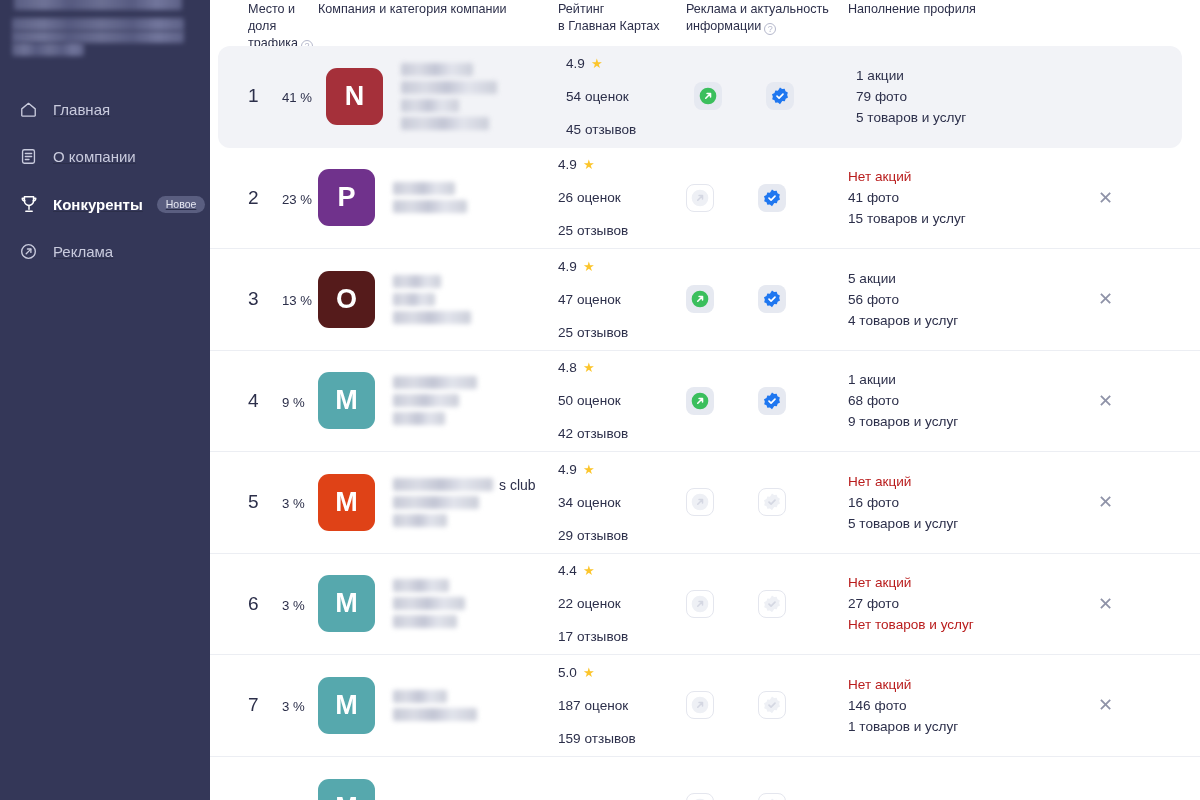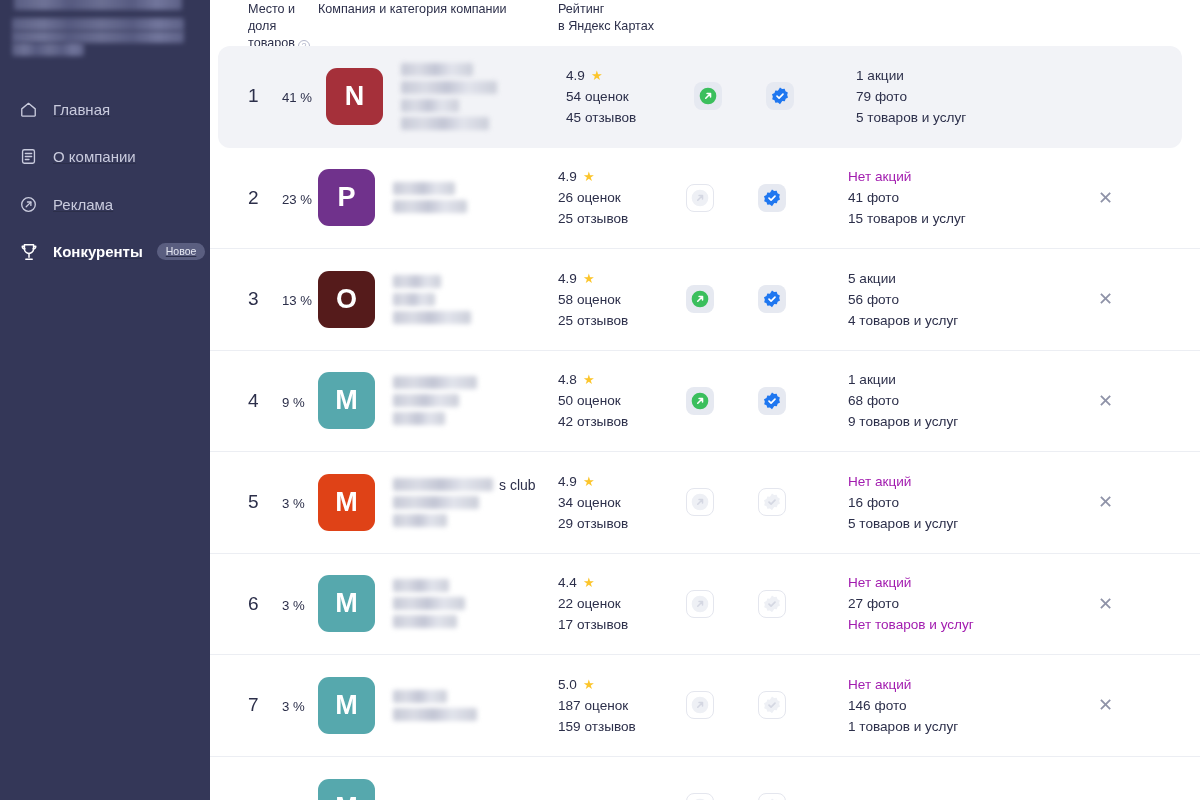--- a/index.html
+++ b/index.html
@@ -115,34 +115,34 @@
     display: flex; align-items: center; justify-content: center;
   }
   .namestack { display: flex; flex-direction: column; gap: 5px; position: relative; }
   .nblur {
     height: 13px; border-radius: 2px;
     background: linear-gradient(90deg,#c6c9d6 0%, #dadce5 25%, #c2c5d4 48%, #e2e4ec 70%, #cbced9 100%);
     filter: blur(2.6px);
   }
   .suffix { font-size: 14px; color: #2c2f4a; position: absolute; white-space: nowrap; }
 
-  .rate-wrap { display: flex; flex-direction: column; gap: 6px; font-size: 13.6px; color: #2c2f4a; }
+  .rate-wrap { display: flex; flex-direction: column; gap: 18px; font-size: 13.6px; color: #2c2f4a; }
   .rate-top { display: flex; align-items: center; gap: 6px; }
   .star { color: #fcc52b; font-size: 13px; line-height: 1; }
 
   .ads-wrap { display: flex; align-items: center; gap: 44px; }
   .badge-box {
     width: 28px; height: 28px; border-radius: 8px;
     display: flex; align-items: center; justify-content: center;
   }
   .badge-box.on { background: #e6e9f1; }
   .badge-box.off { background: #ffffff; border: 1px solid #e4e6ee; }
 
   .prof-wrap { display: flex; flex-direction: column; gap: 6px; font-size: 13.6px; color: #2c2f4a; }
-  .muted { color: #a21caf; }
+  .muted { color: #b91c1c; }
 
   .close-x {
     font-size: 18px; color: #8f93a8; cursor: pointer;
     line-height: 1; user-select: none;
   }
 </style>
 </head>
 <body>
 
 <div class="app">
@@ -169,66 +169,73 @@
       <div class="nav-item">
         <span class="nav-ico">
           <svg width="19" height="19" viewBox="0 0 24 24" fill="none" stroke="#c9cbdd" stroke-width="1.7" stroke-linecap="round" stroke-linejoin="round">
             <rect x="4.5" y="3.5" width="15" height="17" rx="2.2"></rect>
             <line x1="8" y1="8.2" x2="16" y2="8.2"></line>
             <line x1="8" y1="12" x2="16" y2="12"></line>
             <line x1="8" y1="15.8" x2="12.6" y2="15.8"></line>
           </svg>
         </span>
         <span>О компании</span>
-      </div>
-
-      <div class="nav-item">
-        <span class="nav-ico">
-          <svg width="19" height="19" viewBox="0 0 24 24" fill="none" stroke="#c9cbdd" stroke-width="1.7" stroke-linecap="round" stroke-linejoin="round">
-            <circle cx="12" cy="12" r="8.6"></circle>
-            <path d="M9.1 14.9 15 9"></path>
-            <path d="M10.7 8.9H15v4.3"></path>
-          </svg>
-        </span>
-        <span>Реклама</span>
       </div>
 
       <div class="nav-item active">
         <span class="nav-ico">
           <svg width="20" height="20" viewBox="0 0 24 24" fill="none" stroke="#ffffff" stroke-width="1.8" stroke-linecap="round" stroke-linejoin="round">
             <path d="M6.5 3.2h11v5a5.5 5.5 0 0 1-11 0z"></path>
             <path d="M6.5 5h-2.6a3.2 3.2 0 0 0 3.2 3.2"></path>
             <path d="M17.5 5h2.6a3.2 3.2 0 0 1-3.2 3.2"></path>
             <line x1="12" y1="13.8" x2="12" y2="18.4"></line>
             <line x1="8.2" y1="20.6" x2="15.8" y2="20.6"></line>
           </svg>
         </span>
         <span>Конкуренты</span>
         <span class="nav-badge">Новое</span>
       </div>
 
+      <div class="nav-item">
+        <span class="nav-ico">
+          <svg width="19" height="19" viewBox="0 0 24 24" fill="none" stroke="#c9cbdd" stroke-width="1.7" stroke-linecap="round" stroke-linejoin="round">
+            <circle cx="12" cy="12" r="8.6"></circle>
+            <path d="M9.1 14.9 15 9"></path>
+            <path d="M10.7 8.9H15v4.3"></path>
+          </svg>
+        </span>
+        <span>Реклама</span>
+      </div>
+
 
 
 
     </nav>
   </aside>
 
   <section class="main">
 
     <div class="thead">
       <div class="th c-rank">
         <div>Место и доля</div>
-        <div><span>товаров</span><span class="qm">?</span></div>
+        <div><span>трафика</span><span class="qm">?</span></div>
       </div>
       <div class="th c-comp">
         <div>Компания и категория компании</div>
       </div>
       <div class="th c-rate">
         <div>Рейтинг</div>
-        <div>в Яндекс Картах</div>
+        <div>в Главная Картах</div>
+      </div>
+      <div class="th c-ads">
+        <div>Реклама и актуальность</div>
+        <div><span>информации</span><span class="qm">?</span></div>
+      </div>
+      <div class="th c-prof">
+        <div>Наполнение профиля</div>
       </div>
       <div class="th c-close"></div>
     </div>
 
     <div class="rows" id="rows-container">
         <div class="row highlight">
     <div class="cell c-rank">
       <div class="rank-wrap">
         <span class="rank-num">1</span>
         <span class="rank-pct">41 %</span>
@@ -363,21 +370,21 @@
               </div>
       </div>
     </div>
 
     <div class="cell c-rate">
       <div class="rate-wrap">
         <div class="rate-top">
           <span>4.9</span>
           <span class="star">★</span>
         </div>
-        <div>58 оценок</div>
+        <div>47 оценок</div>
         <div>25 отзывов</div>
       </div>
     </div>
 
     <div class="cell c-ads">
       <div class="ads-wrap">
         <span class="badge-box on">
                 <svg width="20" height="20" viewBox="0 0 24 24">
                   <circle cx="12" cy="12" r="10" fill="#3bbf5d"></circle>
                   <path d="M9.3 14.7 14.7 9.3M10.9 9h4.1v4.1" stroke="#fff" stroke-width="1.9" stroke-linecap="round" stroke-linejoin="round" fill="none"></path>

